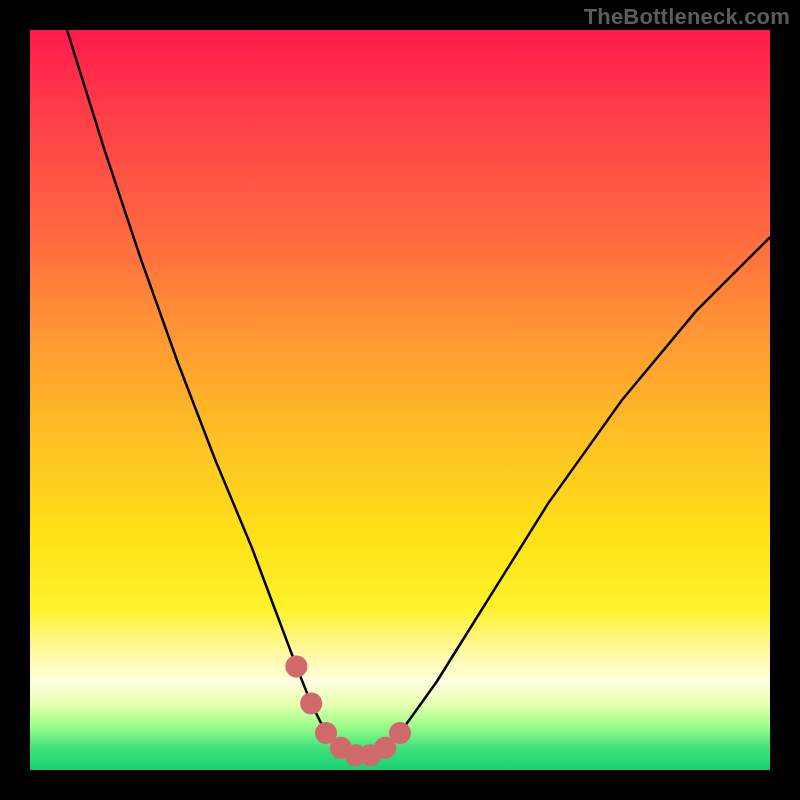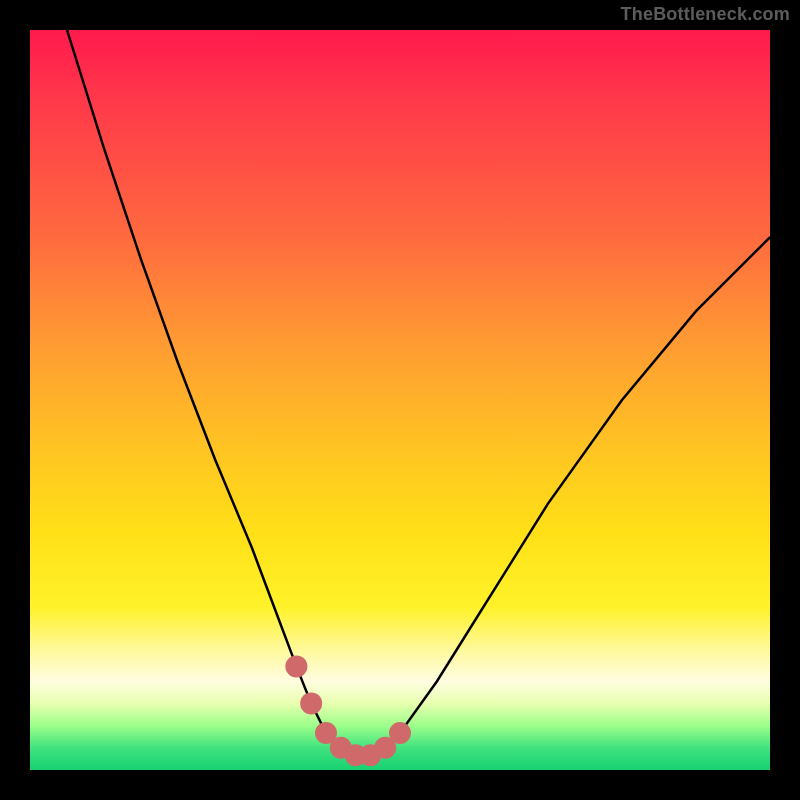--- a/index.html
+++ b/index.html
@@ -14,21 +14,21 @@
   .frame {
     position: relative;
     width: 800px;
     height: 800px;
     background: #000;
   }
   .watermark {
     position: absolute;
     top: 4px;
     right: 10px;
-    font-size: 18px;
+    font-size: 22px;
     font-weight: 600;
     color: #5c5c5c;
     letter-spacing: 0.2px;
     z-index: 20;
   }
   .plot-area {
     position: absolute;
     left: 30px;
     top: 30px;
     width: 740px;

